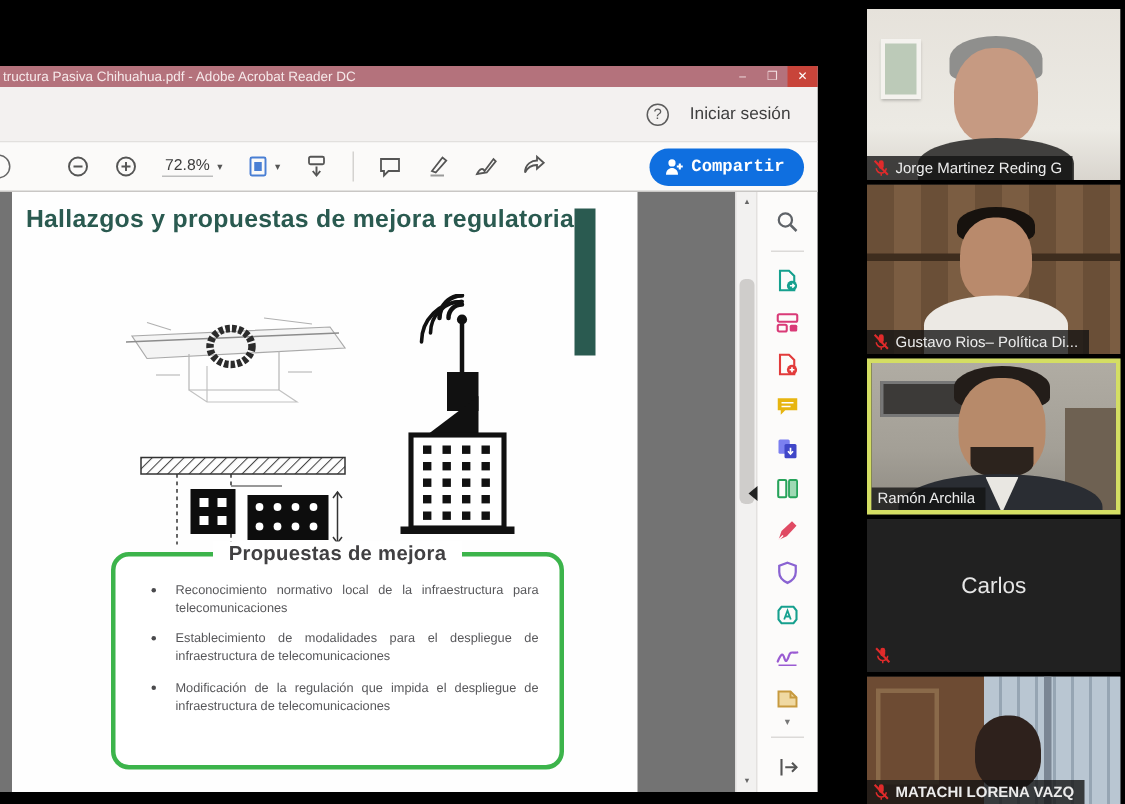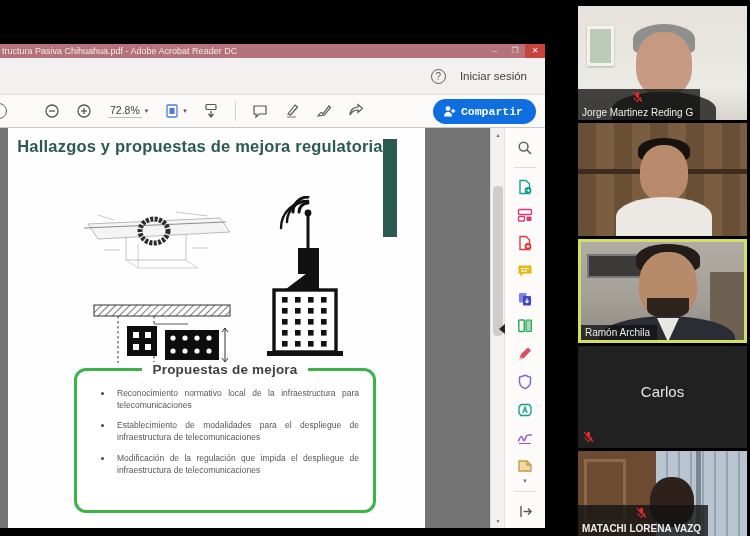--- a/index.html
+++ b/index.html
@@ -53,21 +53,21 @@
   .prop-head { position:absolute; top:-11px; left:0; right:0; text-align:center; }
   .prop-head span { background:#fff; padding:0 10px; font-size:13.5px; font-weight:bold; color:#414042; letter-spacing:.2px; }
   .prop-list { margin:17px 14px 0 12px; list-style:none; }
   .prop-list li { position:relative; padding-left:28px; font-size:8.5px; color:#57575a; text-align:justify; line-height:1.38; margin-bottom:9px; }
   .prop-list li::before { content:""; position:absolute; left:12px; top:4px; width:3px; height:3px; border-radius:50%; background:#4a4a4d; }
 
   
   #video-panel { position:absolute; left:578px; top:0; width:169px; height:536px; background:#000; }
   .vtile { position:absolute; left:0; width:169px; background:#222; overflow:hidden; }
   .vtile.active { border:3px solid #d4de63; }
-  .vname { position:absolute; left:0; bottom:0; display:flex; align-items:center; gap:4px; background:rgba(18,18,18,.78); padding:2px 7px 2px 4px; max-width:164px;flex-direction:column; }
+  .vname { position:absolute; left:0; bottom:0; display:flex; align-items:center; gap:4px; background:rgba(18,18,18,.78); padding:2px 7px 2px 4px; max-width:164px; }
   .vname span { color:#ececec; font-size:10px; white-space:nowrap; overflow:hidden; text-overflow:ellipsis; max-width:145px; }
   .mic { flex:0 0 auto; display:flex; }
   .mic-solo { position:absolute; left:5px; bottom:5px; }
   .center-name { position:absolute; left:0; right:0; top:44%; transform:translateY(-50%); text-align:center; color:#e6e6e6; font-size:15px; }
 
   
   .scene { position:absolute; inset:0; }
   .head { position:absolute; border-radius:46% 46% 42% 42%; }
   .shoulders { position:absolute; border-radius:50% 50% 0 0; }
 
@@ -411,20 +411,31 @@
       </div>
     </div>
 
     <div class="vtile t2" style="top:123px; height:113px;">
       <div class="scene">
         <div class="cabinet"></div>
         <div class="hair"></div>
         <div class="head"></div>
         <div class="shoulders"></div>
       </div>
+      <div class="vname">
+        <span class="mic">
+          <svg width="11" height="12" viewBox="0 0 12 13">
+              <rect x="4.2" y="0.8" width="3.6" height="6.4" rx="1.8" fill="#e02b2b"></rect>
+              <path d="M2.4 6.6 a3.6 3.6 0 0 0 7.2 0" stroke="#e02b2b" stroke-width="1.1" fill="none"></path>
+              <line x1="6" y1="10.4" x2="6" y2="12.2" stroke="#e02b2b" stroke-width="1.1"></line>
+              <line x1="1.2" y1="1.2" x2="10.8" y2="11.4" stroke="#e02b2b" stroke-width="1.5"></line>
+            </svg>
+        </span>
+        <span>Gustavo Rios– Política Di...</span>
+      </div>
     </div>
 
     <div class="vtile t3 active" style="top:239px; height:104px;">
       <div class="scene">
         <div class="pano"></div>
         <div class="shelf"></div>
         <div class="hair"></div>
         <div class="head"></div>
         <div class="beard"></div>
         <div class="shoulders"></div>

